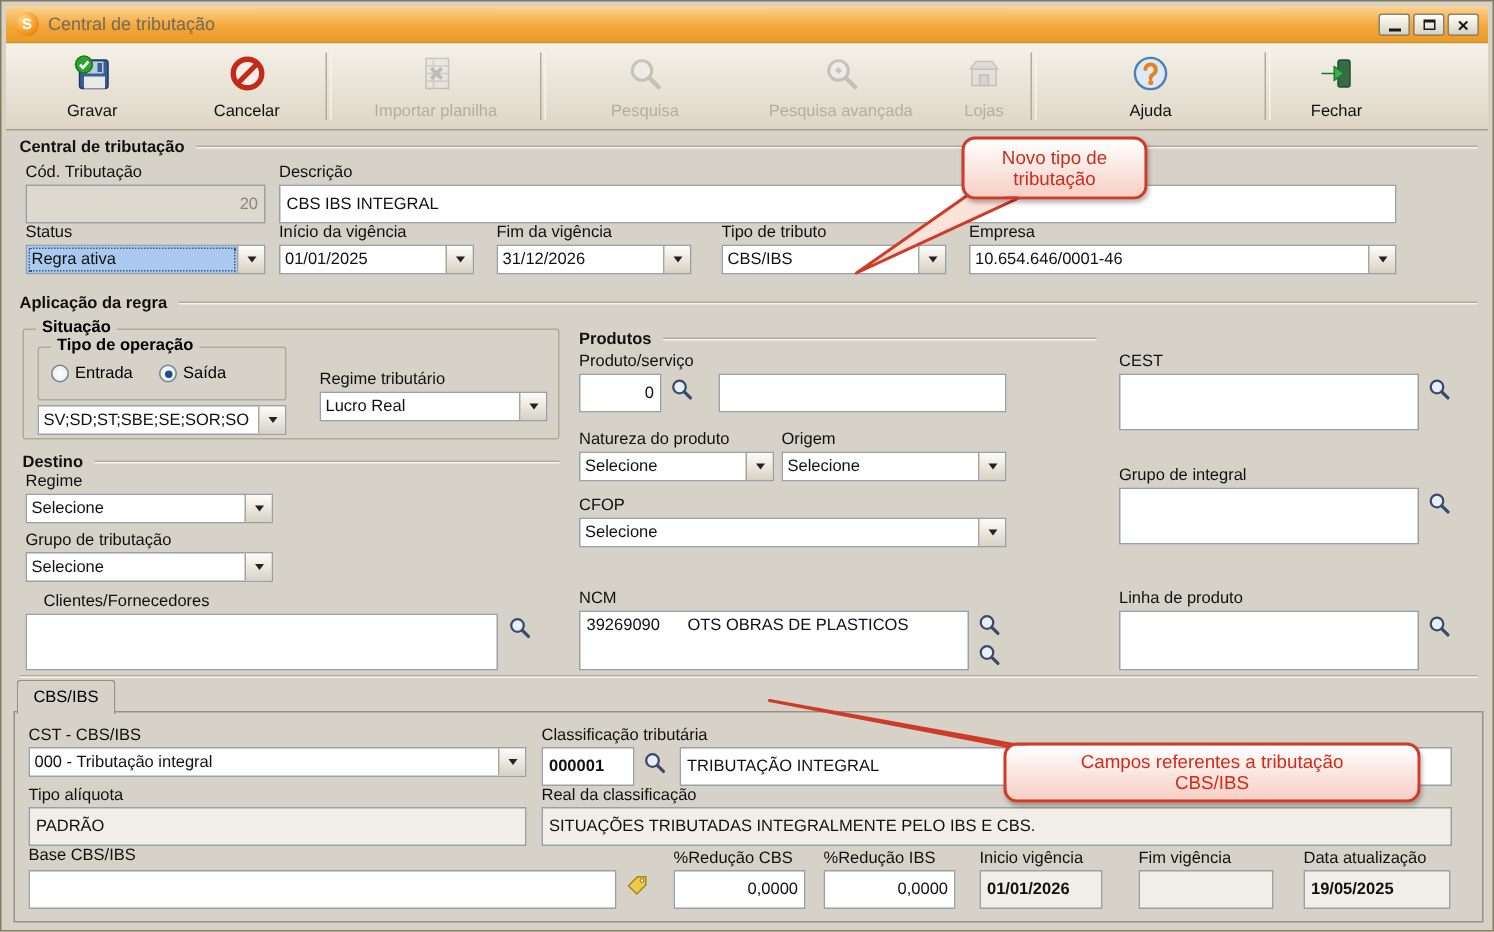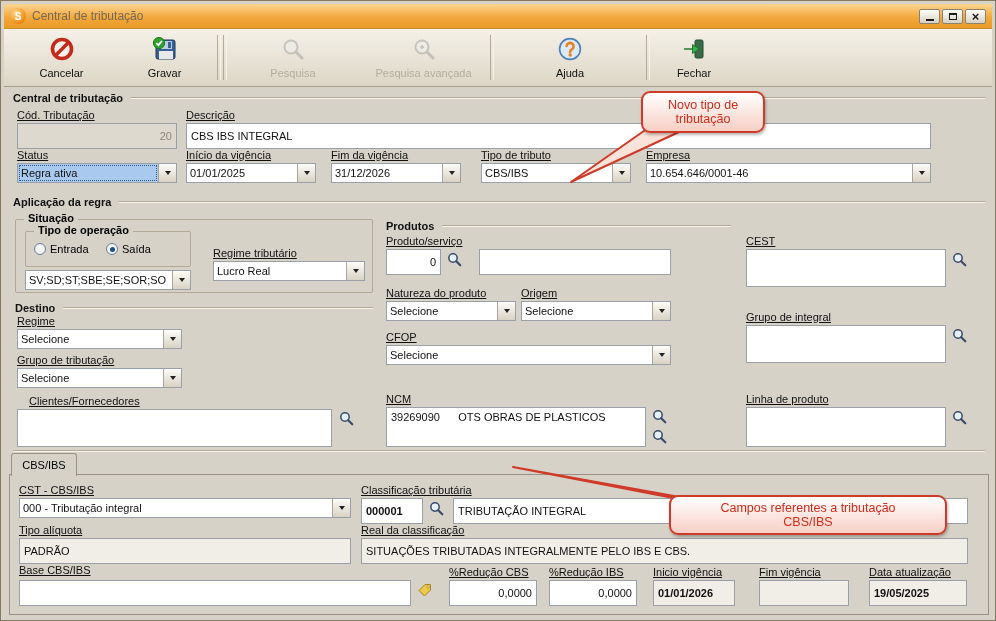--- a/index.html
+++ b/index.html
@@ -24,21 +24,21 @@
     display:flex;align-items:stretch;padding-left:6px;box-sizing:border-box;}
   .tbtn{display:flex;flex-direction:column;align-items:center;justify-content:center;gap:3px;font-size:11px;color:#111;cursor:default;}
   .tbtn.disabled{color:#b3aea1;}
   .tbtn.disabled svg{opacity:.45;filter:grayscale(1);}
   .tsep{width:2px;margin:6px 1px;border-left:1px solid #b3aa98;border-right:1px solid #f7f3ea;}
   
   .shdr{position:absolute;display:flex;align-items:center;gap:8px;font-weight:bold;font-size:11px;color:#111;}
   .shdr .rule{flex:1;height:0;border-top:1px solid #b2a997;border-bottom:1px solid #f6f3eb;}
   .gbox{position:absolute;border:1px solid #b2a997;border-radius:2px;box-sizing:border-box;}
   .gtitle{position:absolute;top:-8px;left:8px;background:#d6d2c8;padding:0 4px;font-weight:bold;font-size:11px;white-space:nowrap;}
-  .lbl{position:absolute;font-size:11px;color:#111;white-space:nowrap;text-decoration:underline;}
+  .lbl{position:absolute;font-size:11px;color:#111;white-space:nowrap;}
   .etch{position:absolute;height:0;border-top:1px solid #b2a997;border-bottom:1px solid #f6f3eb;}
   
   .field{position:absolute;height:20px;background:#fff;border:1px solid #9aa0a8;box-sizing:border-box;
     display:flex;align-items:center;padding:12px 4px;font-size:11px;color:#111;overflow:hidden;white-space:nowrap;}
   .field.dis{background:#ded9cf;color:#8c8579;justify-content:flex-end;}
   .field.flat{background:#f1eee7;}
   .field.right{justify-content:flex-end;}
   .field.bold{font-weight:bold;align-items:center;}
   .bigbox{align-items:flex-start;padding-top:3px;white-space:pre-wrap;}
   .combo{position:absolute;height:20px;background:#fff;border:1px solid #9aa0a8;box-sizing:border-box;display:flex;align-items:stretch;overflow:hidden;}
@@ -71,52 +71,68 @@
     <span class="winbtns">
       <span class="wbtn wbtn-min"></span>
       <span class="wbtn wbtn-max"></span>
       <span class="wbtn wbtn-close"></span>
     </span>
   </div>
 
   <div class="toolbar">
     <div class="tbtn" style="width:103px">
       <span><svg width="26" height="26" viewBox="0 0 26 26">
-            <circle cx="13" cy="13" r="9.5" fill="#f7efec" stroke="#c32a1a" stroke-width="3.6"></circle>
-            <rect x="3.5" y="11.3" width="19" height="3.4" fill="#c32a1a" transform="rotate(-45 13 13)"></rect>
-          </svg></span>
-      <span>Cancelar</span>
-    </div>
-    <div class="tbtn" style="width:103px">
-      <span><svg width="26" height="26" viewBox="0 0 26 26">
             <rect x="4" y="4" width="19" height="19" rx="2" fill="#3a5f93" stroke="#1d3a63"></rect>
             <rect x="9" y="5" width="11" height="8" fill="#b8cbe0"></rect>
             <rect x="16" y="6" width="3" height="6" fill="#3a5f93"></rect>
             <rect x="7" y="15" width="14" height="8" fill="#e9e9e9"></rect>
             <circle cx="7" cy="7" r="5.6" fill="#2da32d" stroke="#1b7a1b"></circle>
             <path d="M4.3 7.2 l2 2 l3.6 -4.2" stroke="#fff" stroke-width="1.8" fill="none"></path>
           </svg></span>
       <span>Gravar</span>
     </div>
+    <div class="tbtn" style="width:103px">
+      <span><svg width="26" height="26" viewBox="0 0 26 26">
+            <circle cx="13" cy="13" r="9.5" fill="#f7efec" stroke="#c32a1a" stroke-width="3.6"></circle>
+            <rect x="3.5" y="11.3" width="19" height="3.4" fill="#c32a1a" transform="rotate(-45 13 13)"></rect>
+          </svg></span>
+      <span>Cancelar</span>
+    </div>
     <div class="tsep"></div>
+    <div class="tbtn disabled" style="width:137px">
+      <span><svg width="26" height="26" viewBox="0 0 26 26">
+            <rect x="6" y="3" width="15" height="20" fill="#e6e3db" stroke="#9a968c"></rect>
+            <path d="M6 8 h15 M6 13 h15 M6 18 h15 M11 3 v20" stroke="#b3afa4" stroke-width="1"></path>
+            <path d="M9.5 9.5 l7 7 M16.5 9.5 l-7 7" stroke="#8a867c" stroke-width="2.4"></path>
+          </svg></span>
+      <span>Importar planilha</span>
+    </div>
     <div class="tsep"></div>
     <div class="tbtn disabled" style="width:130px">
       <span><svg width="26" height="26" viewBox="0 0 26 26">
             <circle cx="11" cy="11" r="6.5" fill="#f2f0ea" stroke="#9a968c" stroke-width="2"></circle>
             <line x1="16" y1="16" x2="22" y2="22" stroke="#9a968c" stroke-width="3" stroke-linecap="round"></line>
           </svg></span>
       <span>Pesquisa</span>
     </div>
     <div class="tbtn disabled" style="width:131px">
       <span><svg width="26" height="26" viewBox="0 0 26 26">
             <circle cx="11" cy="11" r="6.5" fill="#f2f0ea" stroke="#9a968c" stroke-width="2"></circle>
             <path d="M9 11 h4 M11 9 v4" stroke="#9a968c" stroke-width="1.6"></path>
             <line x1="16" y1="16" x2="22" y2="22" stroke="#9a968c" stroke-width="3" stroke-linecap="round"></line>
           </svg></span>
       <span>Pesquisa avançada</span>
+    </div>
+    <div class="tbtn disabled" style="width:60px">
+      <span><svg width="26" height="26" viewBox="0 0 26 26">
+            <rect x="5" y="10" width="16" height="11" fill="#ddd9d0" stroke="#9a968c"></rect>
+            <path d="M4 10 L7.5 5 h11 L22 10 z" fill="#cfcabf" stroke="#9a968c"></path>
+            <rect x="10" y="14" width="6" height="7" fill="#c2bdb1" stroke="#9a968c"></rect>
+          </svg></span>
+      <span>Lojas</span>
     </div>
     <div class="tsep"></div>
     <div class="tbtn" style="width:150px">
       <span><svg width="26" height="26" viewBox="0 0 26 26">
             <circle cx="13" cy="13" r="10.4" fill="#dce9f6" stroke="#4f7fb5" stroke-width="1.6"></circle>
             <path d="M9.6 10 a3.5 3.5 0 1 1 5 3.6 c-1.2 .7 -1.5 1.4 -1.5 2.6" fill="none" stroke="#e8821e" stroke-width="2.6" stroke-linecap="round"></path>
             <circle cx="13.2" cy="19" r="1.7" fill="#e8821e"></circle>
           </svg></span>
       <span>Ajuda</span>
     </div>

